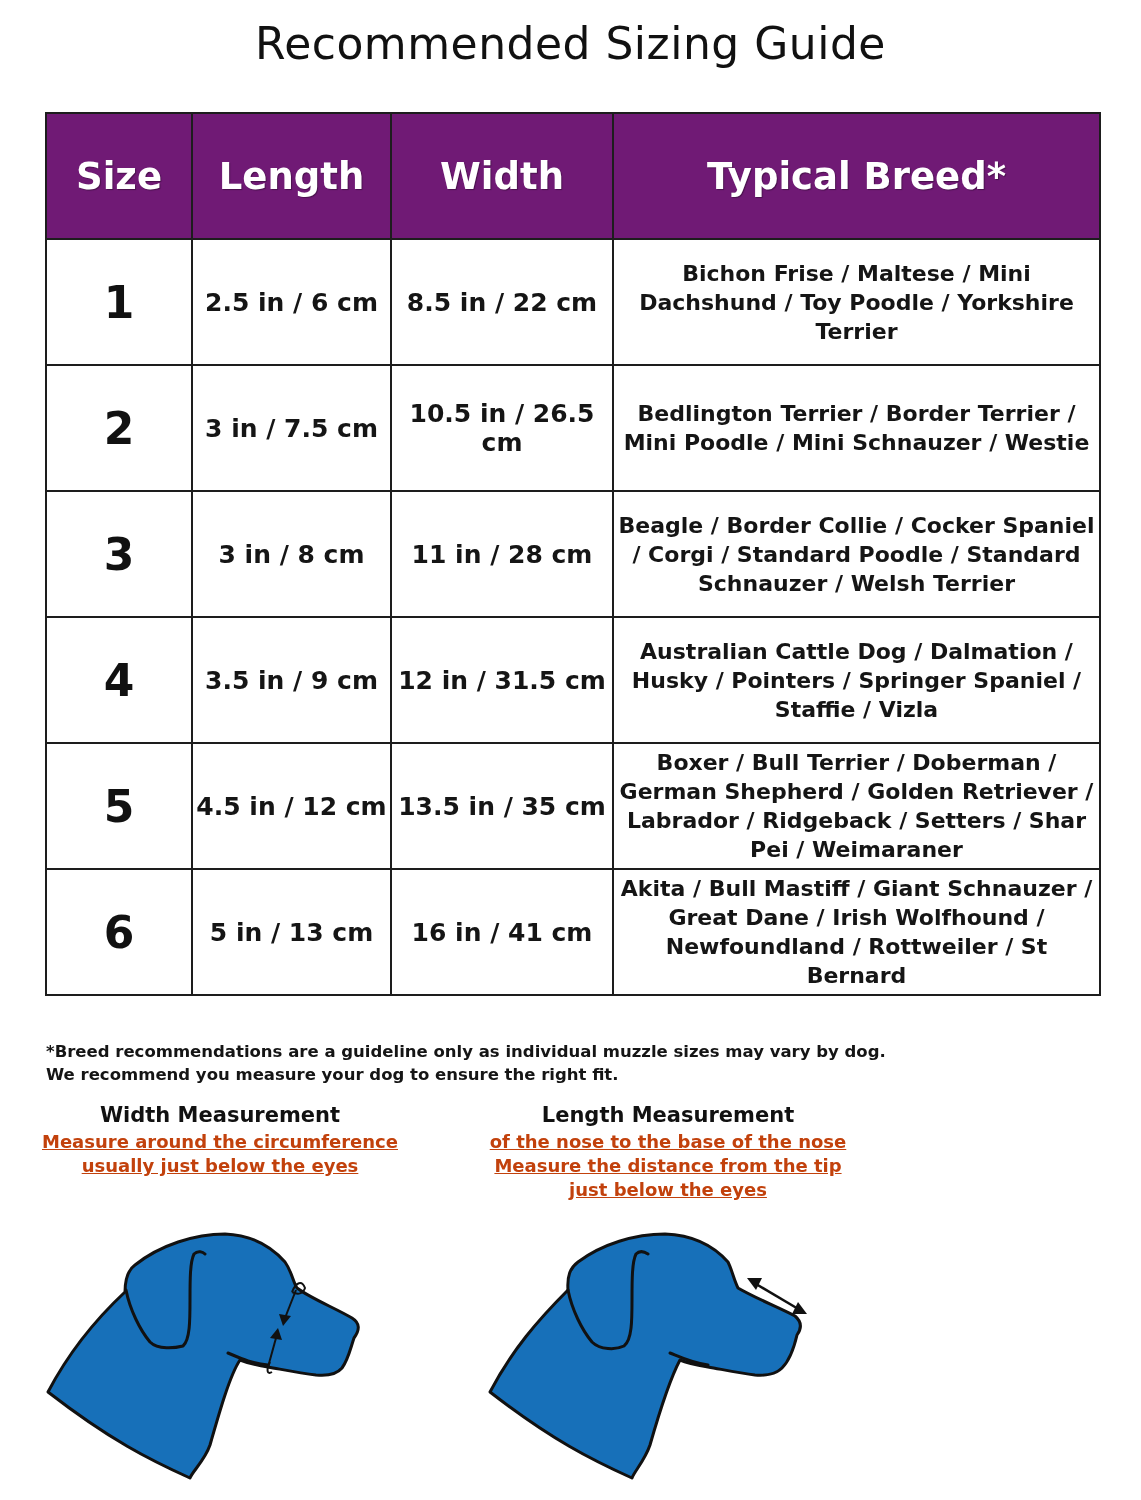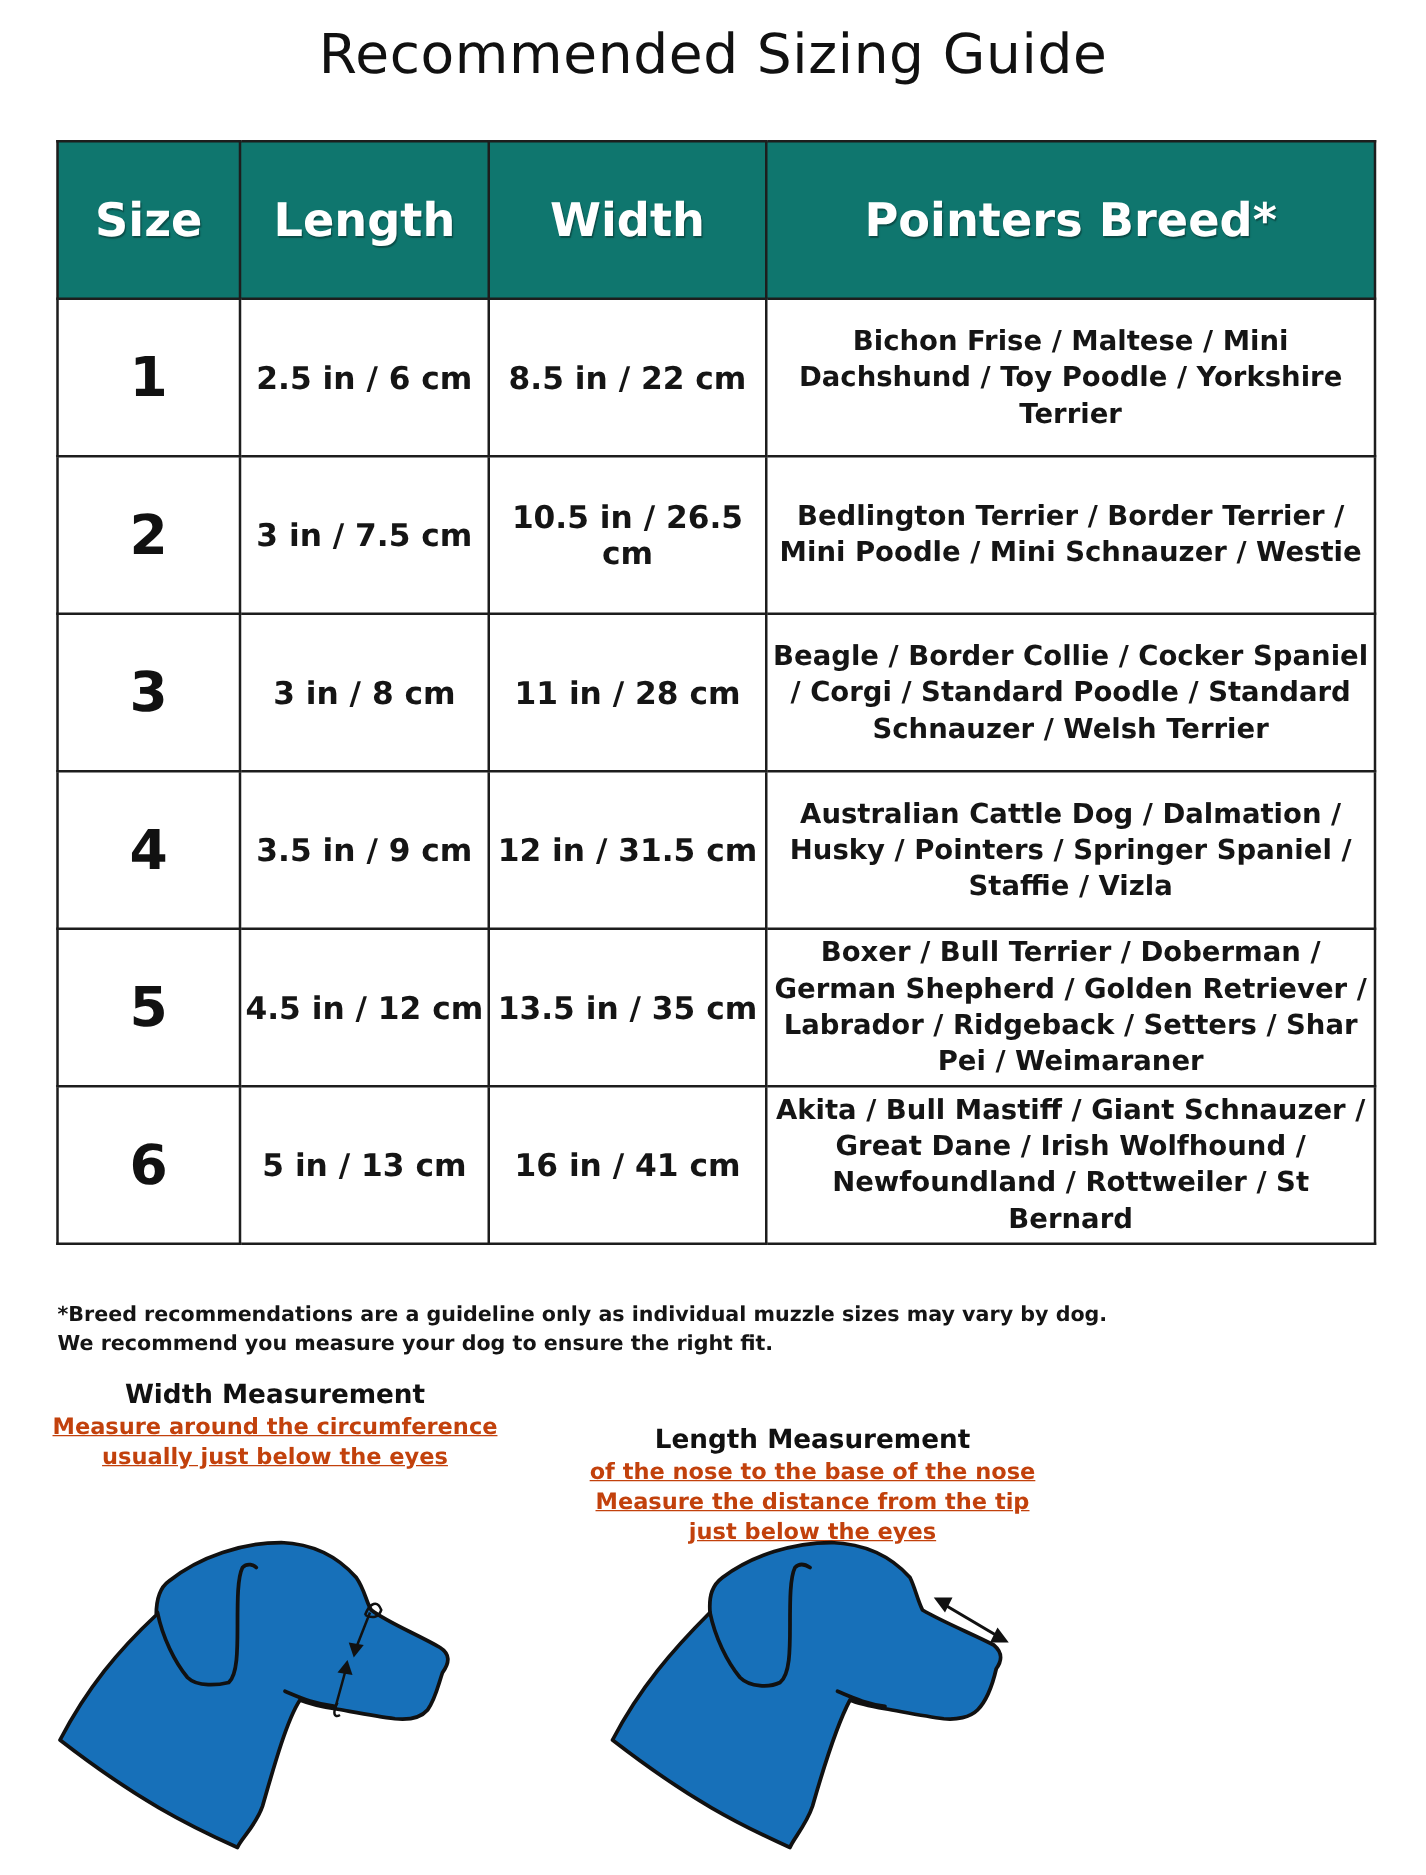--- a/index.html
+++ b/index.html
@@ -3,32 +3,32 @@
   <meta charset="utf-8">
   <style>
     html, body { margin: 0; padding: 0; background: #ffffff; }
     body { width: 1141px; height: 1500px; position: relative; overflow: hidden;
            font-family: "DejaVu Sans", sans-serif; color: #111; }
     .title { position: absolute; left: 0; top: 18px; width: 1141px; text-align: center;
              font-size: 44px; font-weight: normal; letter-spacing: 0.5px; color: #111; }
     table.sizing { position: absolute; left: 45px; top: 112px; width: 1054px;
                    border-collapse: collapse; table-layout: fixed; }
     table.sizing th, table.sizing td { border: 2px solid #1d1d1d; text-align: center; vertical-align: middle; padding: 0; }
-    table.sizing th { background: #0f766e; color: #fff; height: 124px; font-size: 37px; font-weight: bold;
+    table.sizing th { background: #701a75; color: #fff; height: 124px; font-size: 37px; font-weight: bold;
                       text-shadow: 1px 1px 1px rgba(0,0,0,0.35); }
     table.sizing td { height: 124px; }
     td.size { font-size: 44px; font-weight: bold; }
     td.len, td.wid { font-size: 25px; font-weight: bold; color: #151515; border-radius: 25px; }
     td.breed { font-size: 22px; font-weight: bold; line-height: 29px; padding: 0 4px; color: #151515; }
     .footnote { position: absolute; left: 46px; top: 1040px; font-size: 16.5px; font-weight: bold; line-height: 23px; color: #151515; }
     .panel { position: absolute; top: 1100px; width: 380px; text-align: center; }
     .panel h2 { margin: 0; font-size: 21px; font-weight: bold; color: #111; line-height: 30px; text-align: center; }
     .panel p { margin: 0; font-size: 18px; font-weight: bold; line-height: 24px; color: #c2410c; text-decoration: underline; }
     .panel.width { left: 30px; }
-    .panel.length { left: 460px; margin-top: 36px; }
+    .panel.length { left: 478px; }
     .dog { position: absolute; top: 1210px; width: 400px; height: 290px; }
     .dog.width-dog { left: 0; }
     .dog.length-dog { left: 460px; }
   </style>
 </head>
 <body>
 
 <div class="title">Recommended Sizing Guide</div>
 
 <table class="sizing">
@@ -36,21 +36,21 @@
     <col style="width:146px">
       <col style="width:199px">
       <col style="width:222px">
       <col style="width:487px">
   </colgroup>
   <thead>
     <tr>
       <th>Size</th>
       <th>Length</th>
       <th>Width</th>
-      <th>Pointers Breed*</th>
+      <th>Typical Breed*</th>
     </tr>
   </thead>
   <tbody>
     <tr>
       <td class="size">1</td>
       <td class="len">2.5 in / 6 cm</td>
       <td class="wid">8.5 in / 22 cm</td>
       <td class="breed">Bichon Frise / Maltese / Mini Dachshund / Toy Poodle / Yorkshire Terrier</td>
     </tr>
     <tr>

